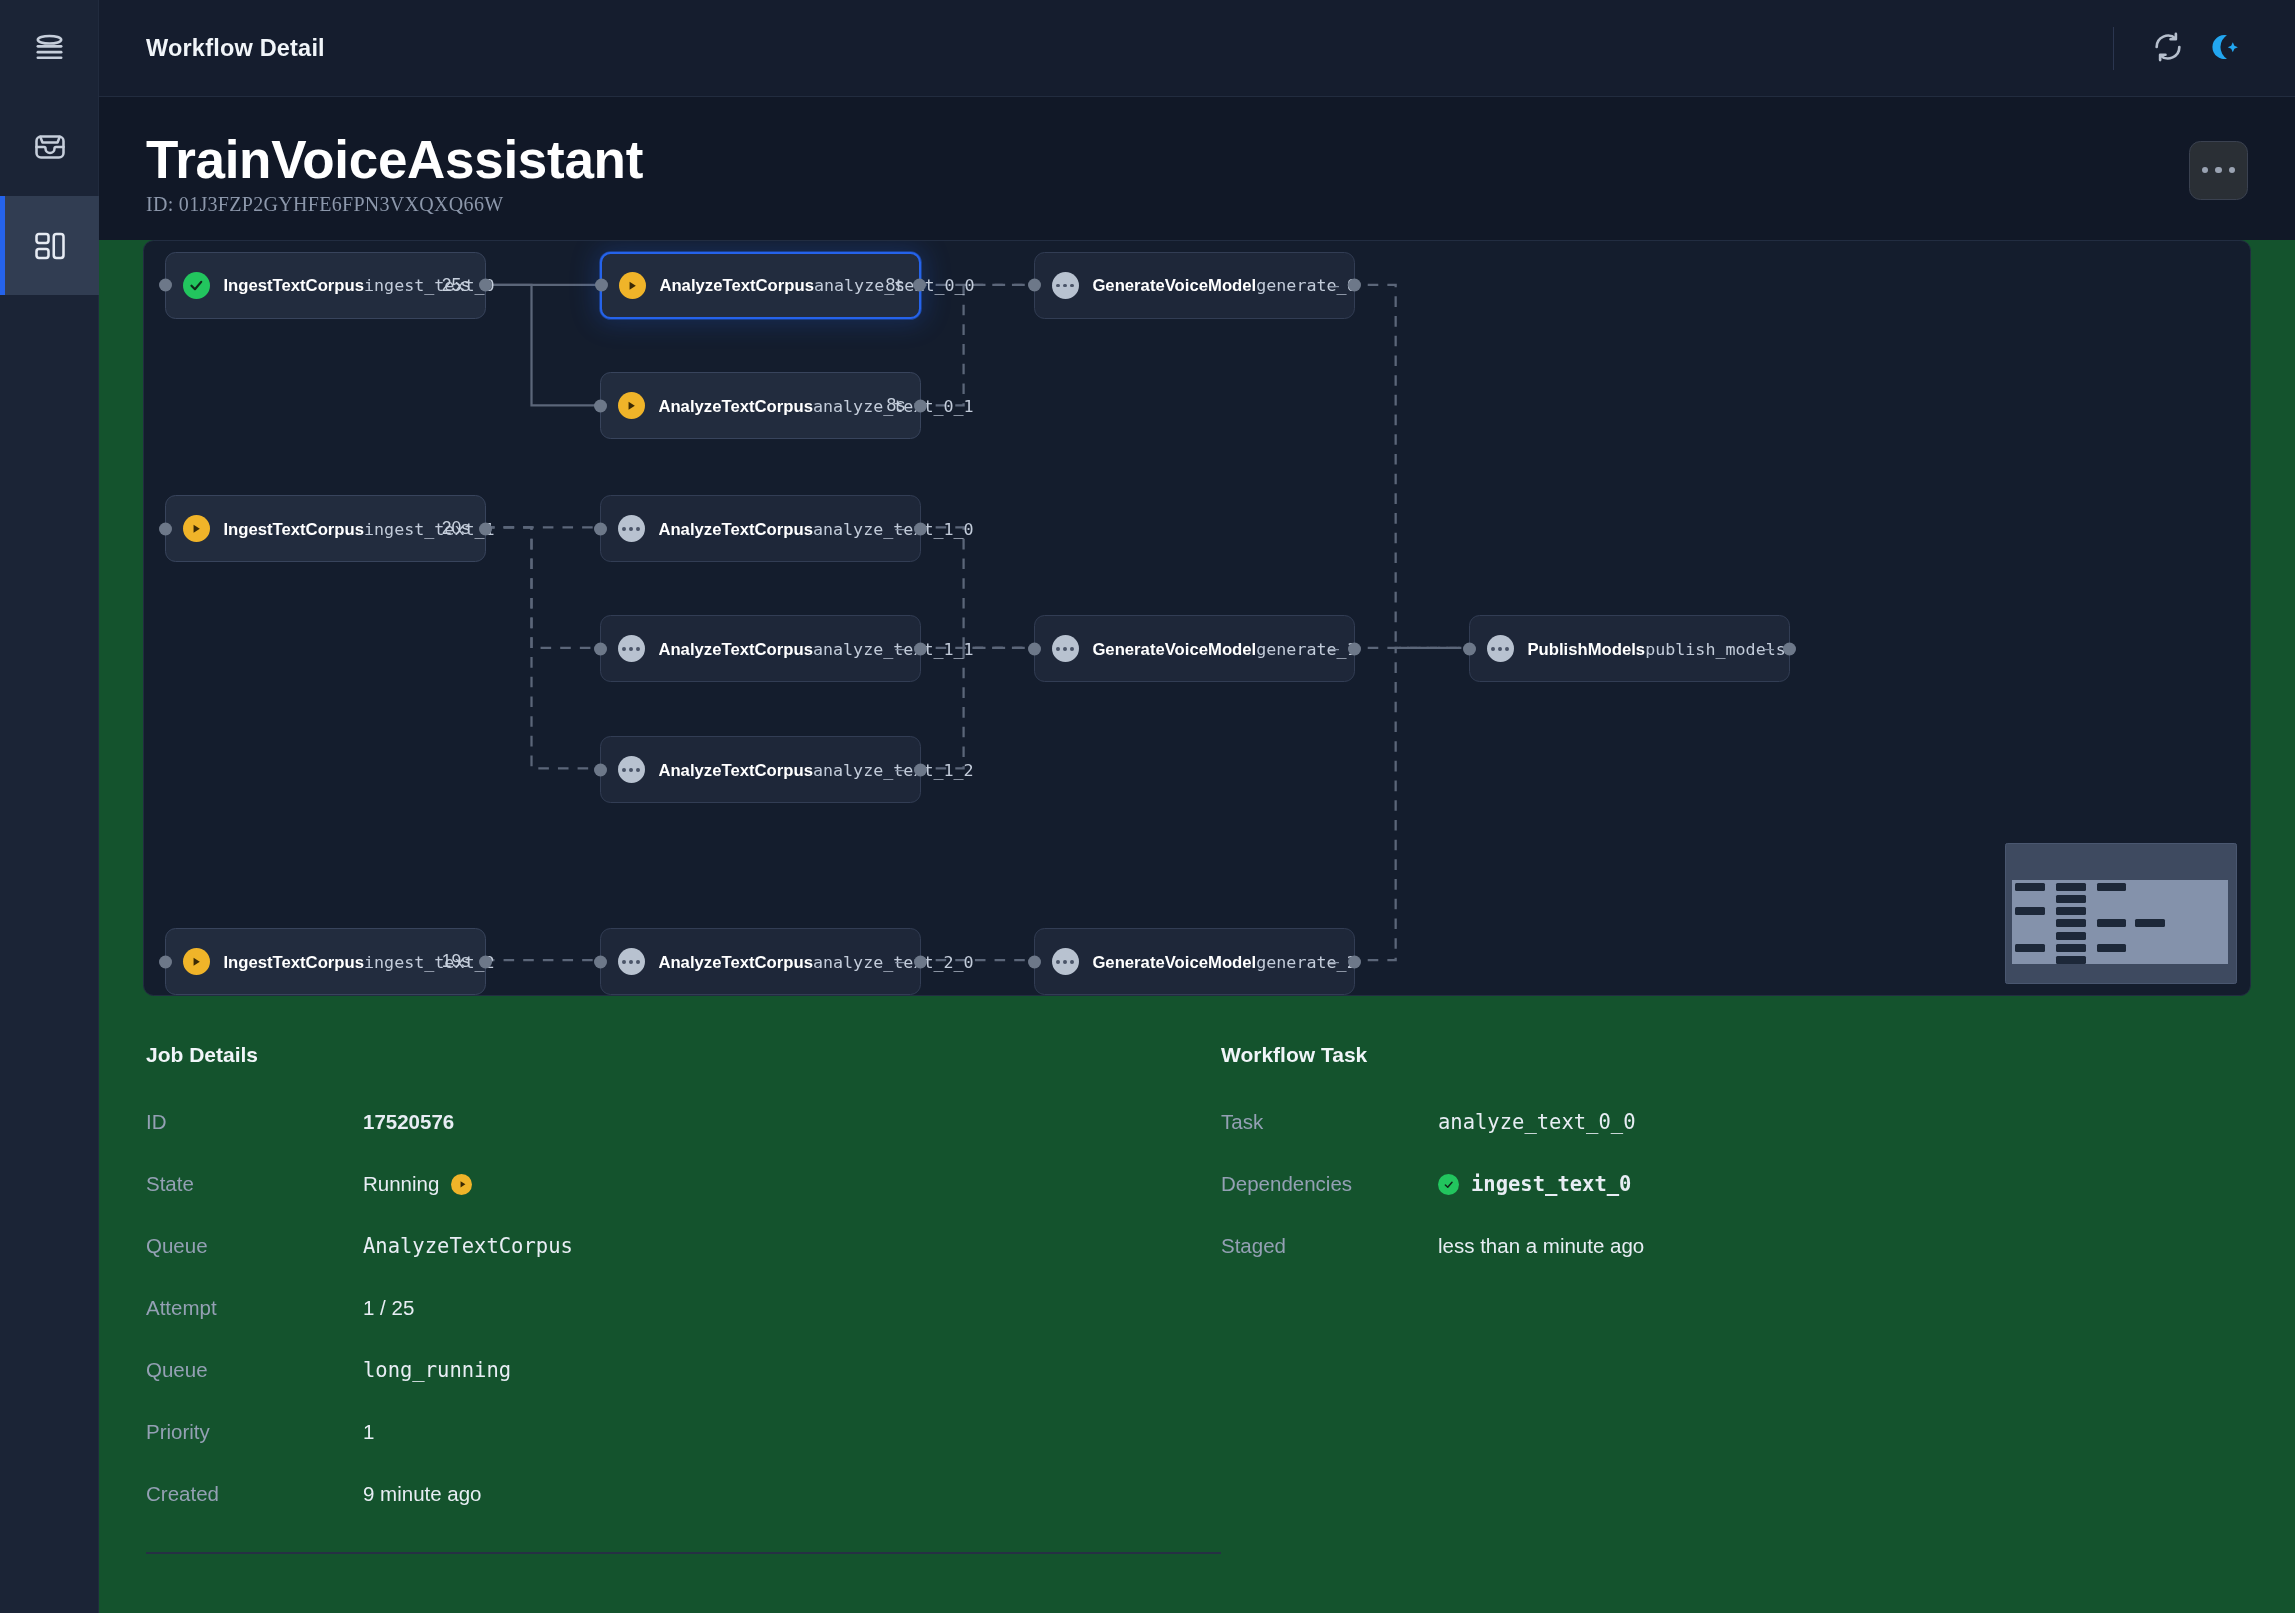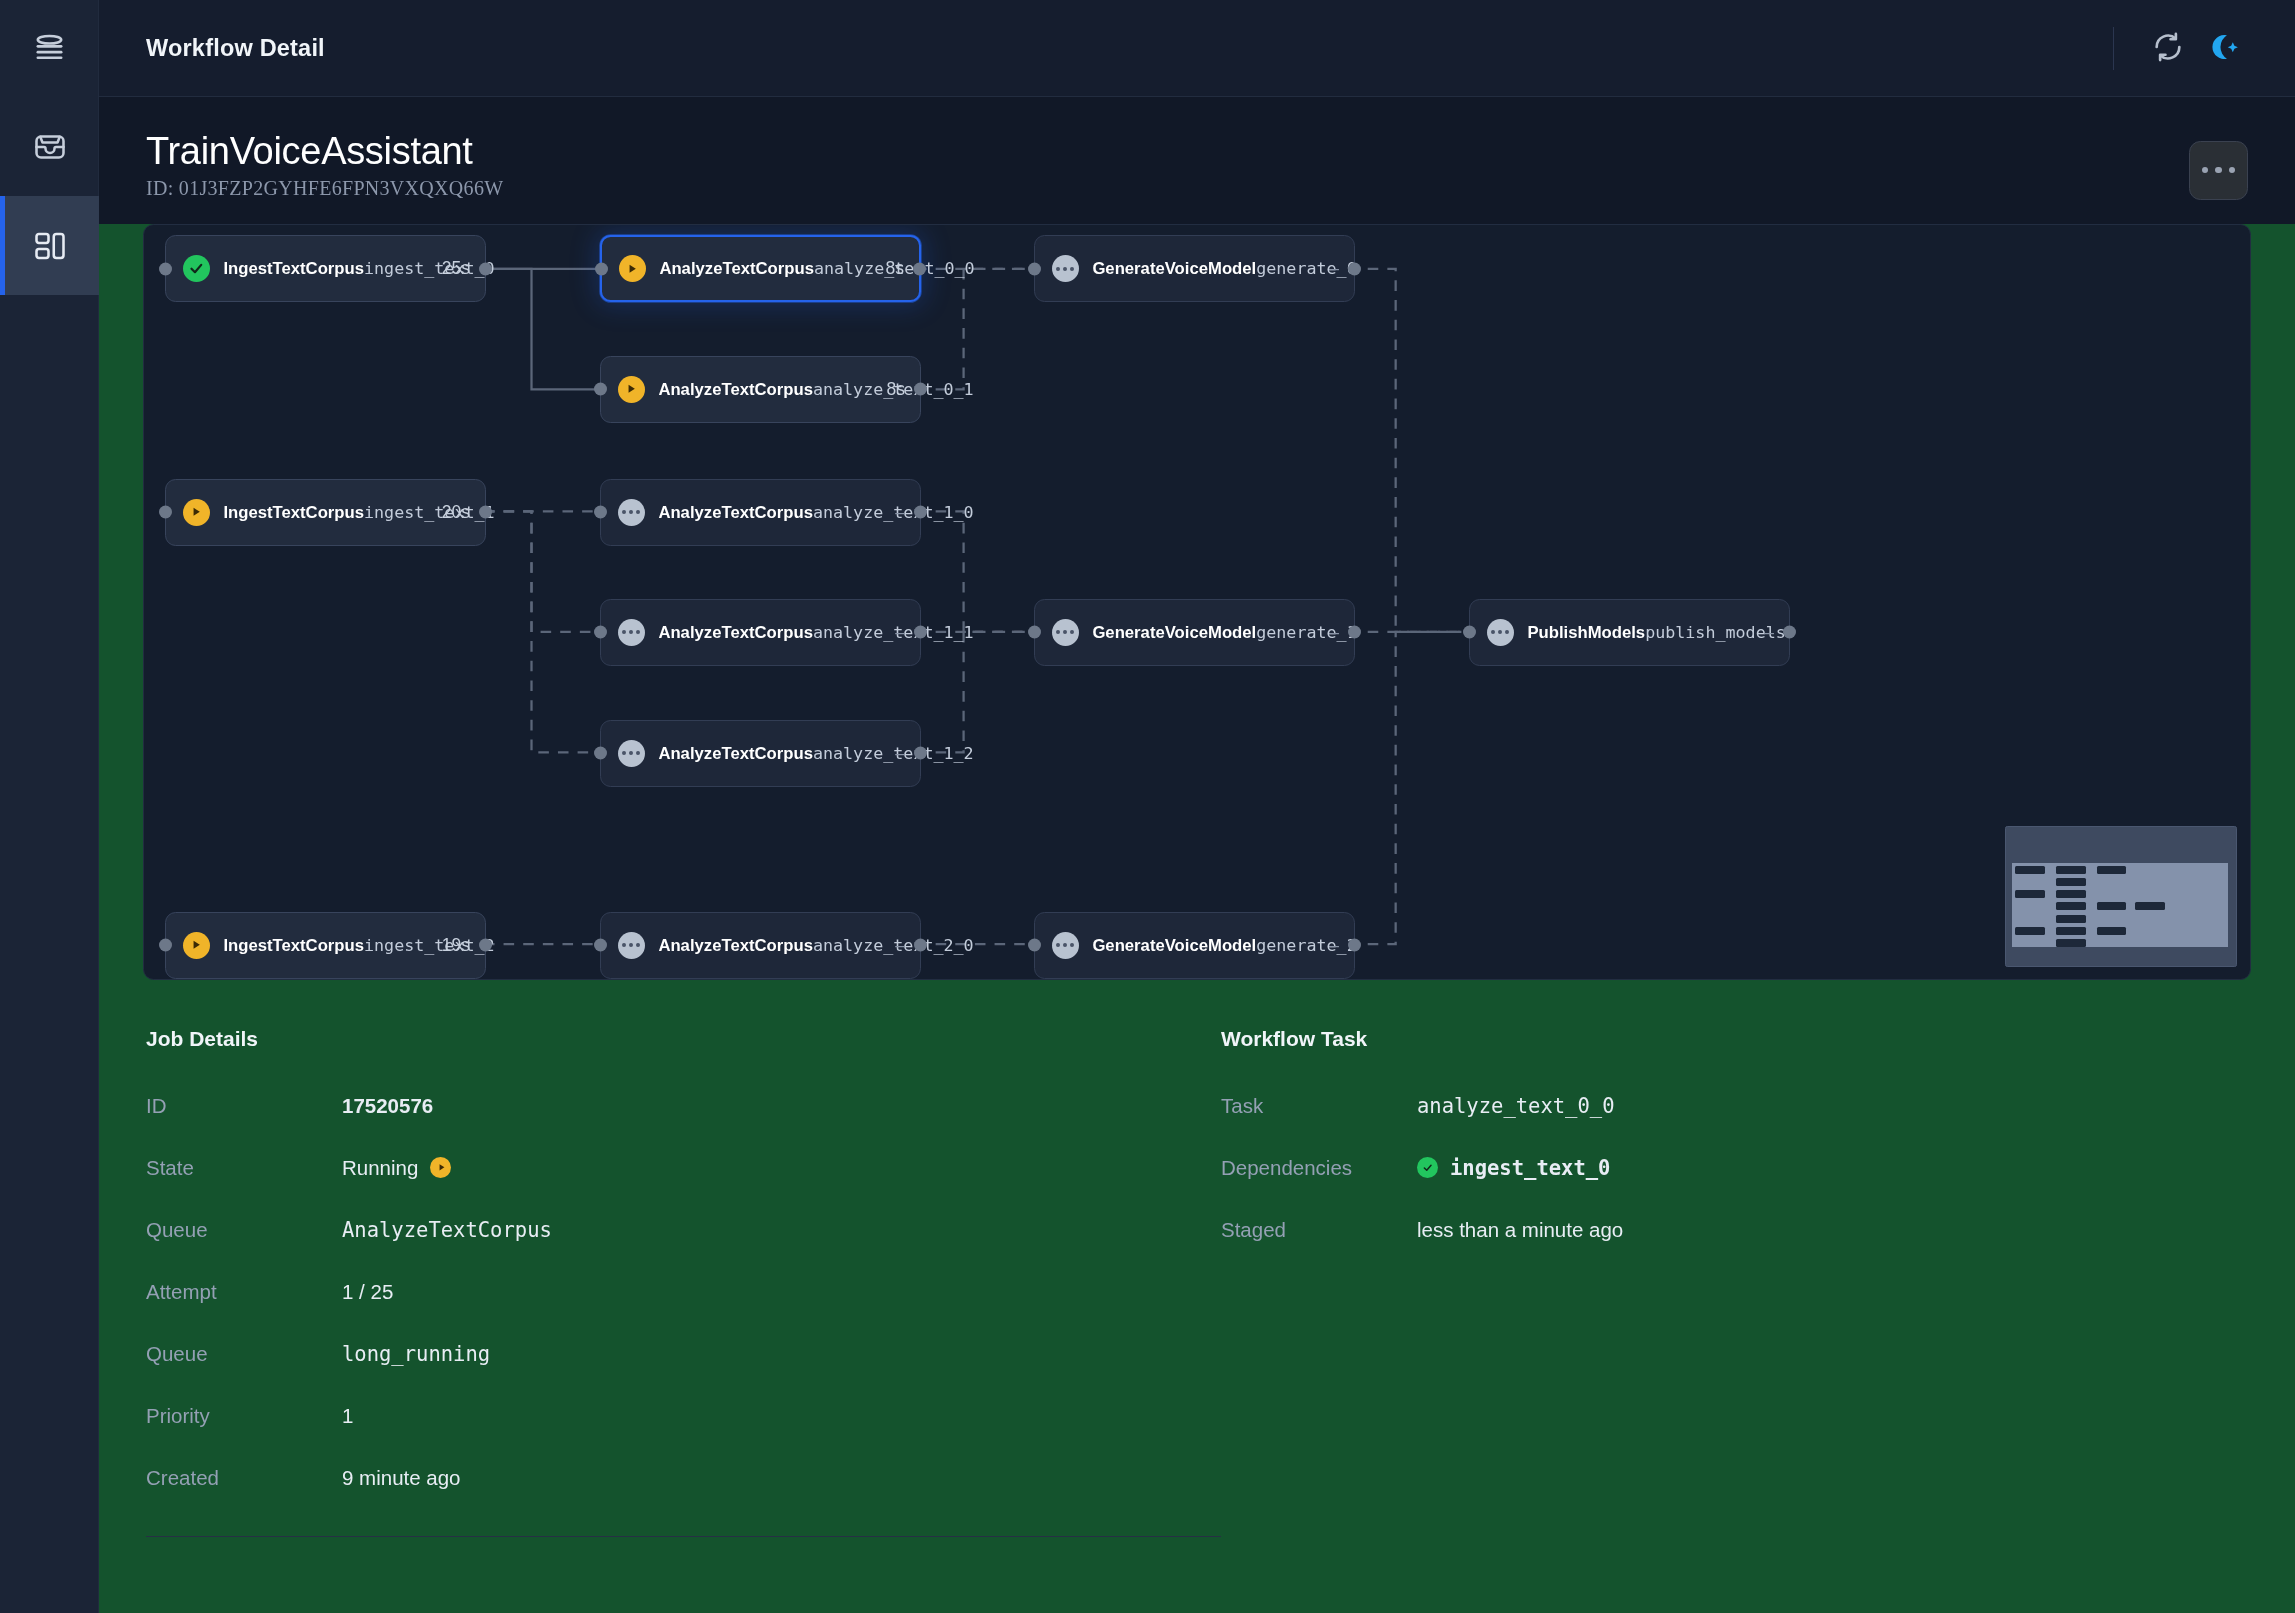--- a/index.html
+++ b/index.html
@@ -53,21 +53,21 @@
   }
 
   
   .page-head {
     padding: 33px 47px 24px 47px;
     display: flex; align-items: flex-start;
     background: #111827;
   }
   .page-head-texts { flex: 1; min-width: 0; }
   .page-title {
-    font-size: 38px; font-weight: normal; color: #ffffff;
+    font-size: 53px; font-weight: bold; color: #ffffff;
     letter-spacing: -0.3px; line-height: 1.12;
   }
   .page-id {
     margin-top: 4px;
     font-family: Liberation Serif, serif;
     font-size: 20px; color: #8c97ab; letter-spacing: 0.3px;
   }
   .more-btn {
     width: 59px; height: 59px; border-radius: 11.4px;
     background: #2a2f35; border: 0.8px solid #3a4150;
@@ -154,21 +154,21 @@
 
   
   .details {
     display: flex; padding: 47px 47px 0 47px; gap: 0;
   }
   .detail-col { width: 1075px; flex: 0 0 1075px; }
   .detail-col.right { margin-left: 0; }
   .detail-h {
     font-size: 21px; font-weight: bold; color: #f1f5f9; margin-bottom: 24px;
   }
-  .drow { display: flex; align-items: center; min-height: 62px; }
+  .drow { display: flex; align-items: center; min-height: 62px; gap: 21px; }
   .dlabel {
     width: 196px; flex: 0 0 196px;
     font-size: 20.5px; color: #94a0b4;
   }
   .dval {
     font-size: 20.5px; color: #e8edf4;
     display: flex; align-items: center; gap: 12px;
   }
   .dval.mono {
     font-family: "DejaVu Sans Mono", "Liberation Mono", monospace;

